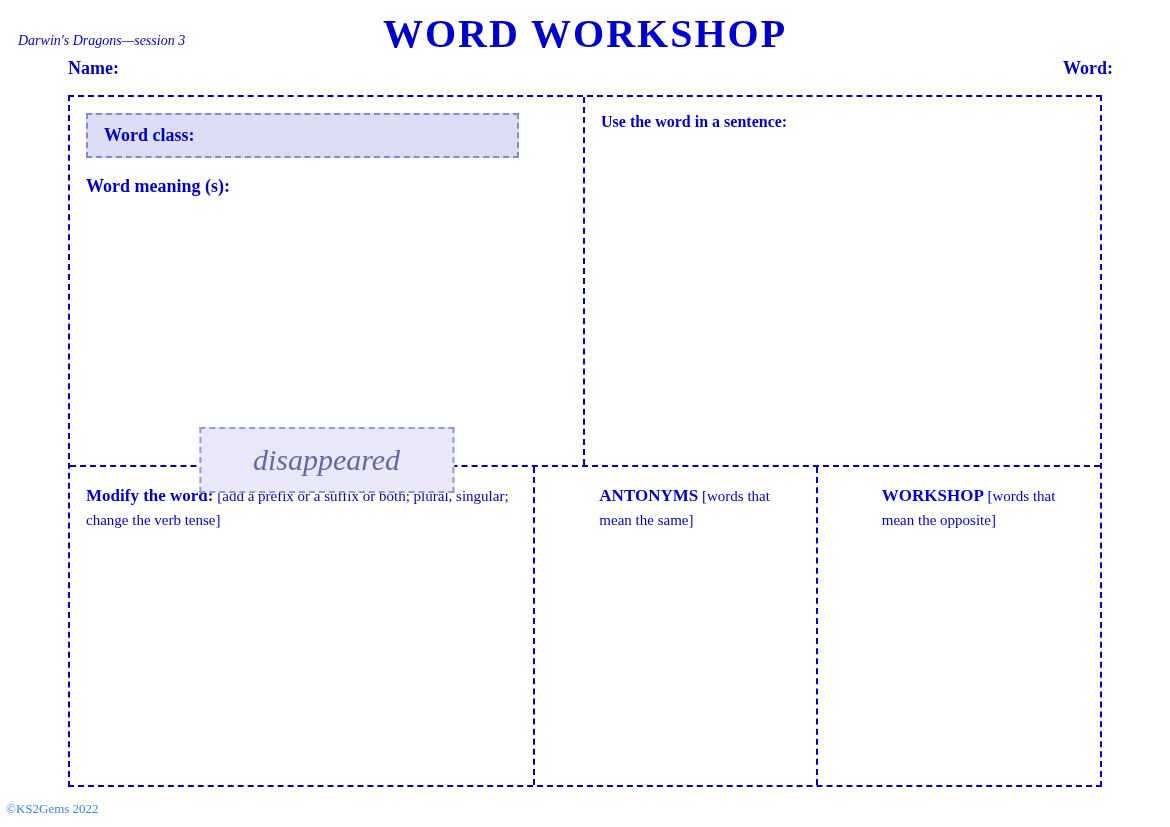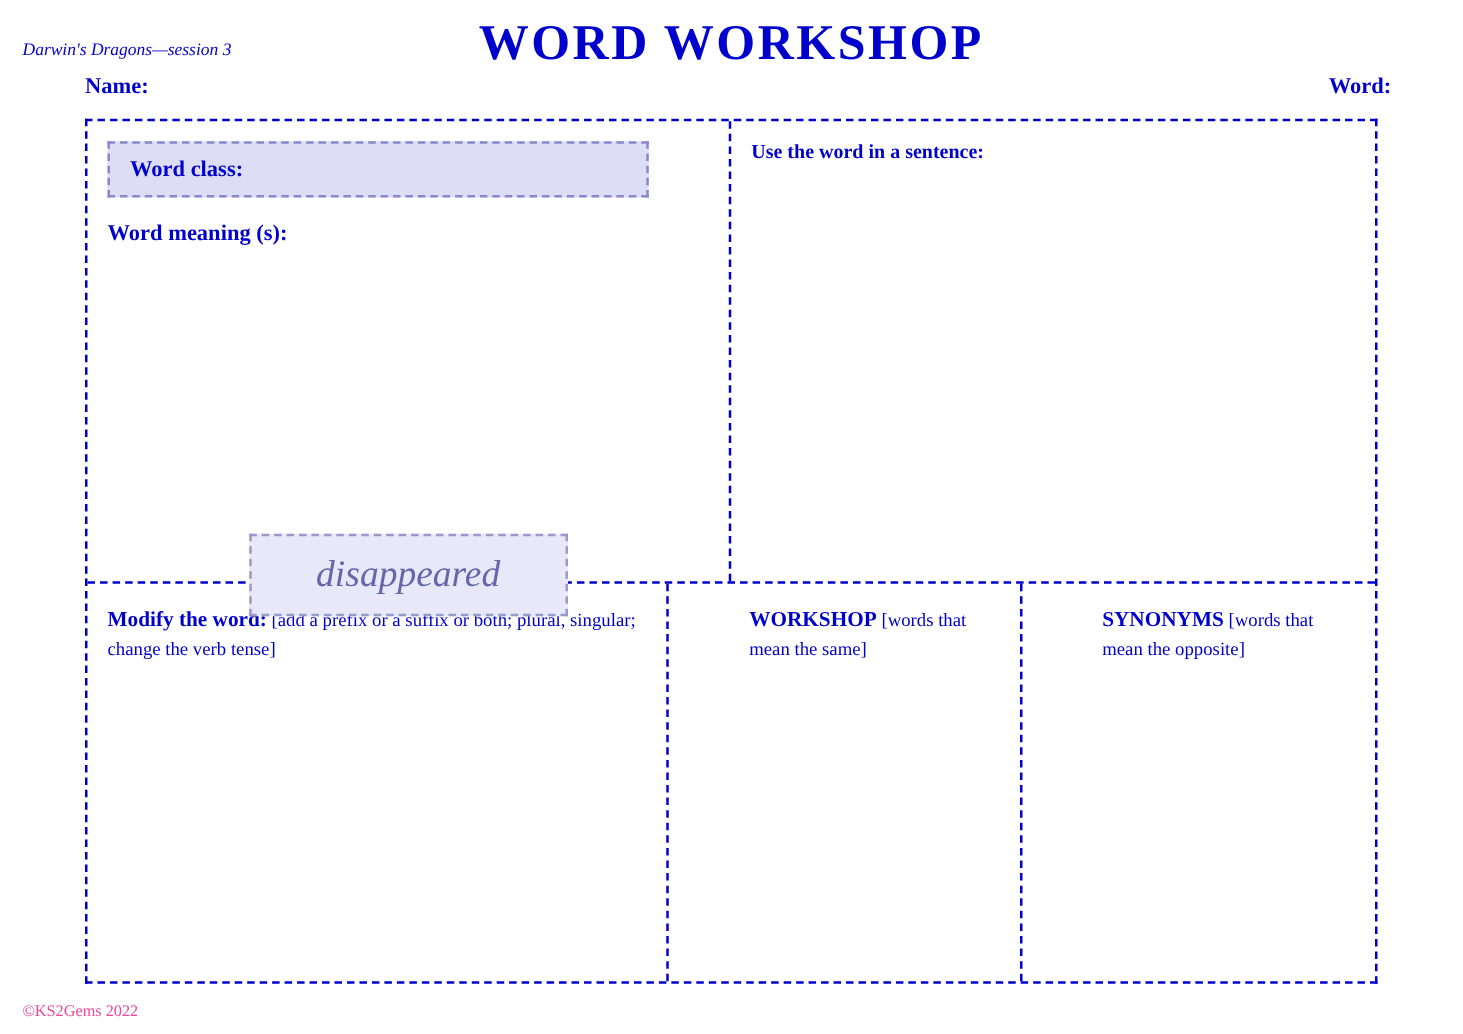--- a/index.html
+++ b/index.html
@@ -174,23 +174,23 @@
     }
 
     .synonyms-label .bold-part, .antonyms-label .bold-part {
       font-weight: bold;
       font-size: 17px;
     }
 
     .footer {
       position: absolute;
       bottom: 10px;
-      left: 18px;
+      left: 6px;
       font-size: 13px;
-      color: #ec4899;
+      color: #3b82f6;
     }
   </style>
 </head>
 <body>
 
 <div class="top-left-label">Darwin's Dragons—session 3</div>
 
 <div class="main-title">WORD WORKSHOP</div>
 
 <div class="name-date-row">
@@ -222,26 +222,26 @@
   <div class="bottom-section">
 
     <div class="bottom-col-1">
       <div class="modify-label">
         <span class="bold-part">Modify the word:</span><span> [add a prefix or a suffix or both; plural, singular; change the verb tense]</span>
       </div>
     </div>
 
     <div class="bottom-col-2">
       <div class="synonyms-label">
-        <span class="bold-part">WORKSHOP</span><span> [words that mean the same]</span>
+        <span class="bold-part">ANTONYMS</span><span> [words that mean the same]</span>
       </div>
     </div>
 
     <div class="bottom-col-3">
       <div class="antonyms-label">
-        <span class="bold-part">SYNONYMS</span><span> [words that mean the opposite]</span>
+        <span class="bold-part">WORKSHOP</span><span> [words that mean the opposite]</span>
       </div>
     </div>
 
   </div>
 </div>
 
 <div class="footer">©KS2Gems 2022</div>
 
 </body></html>

